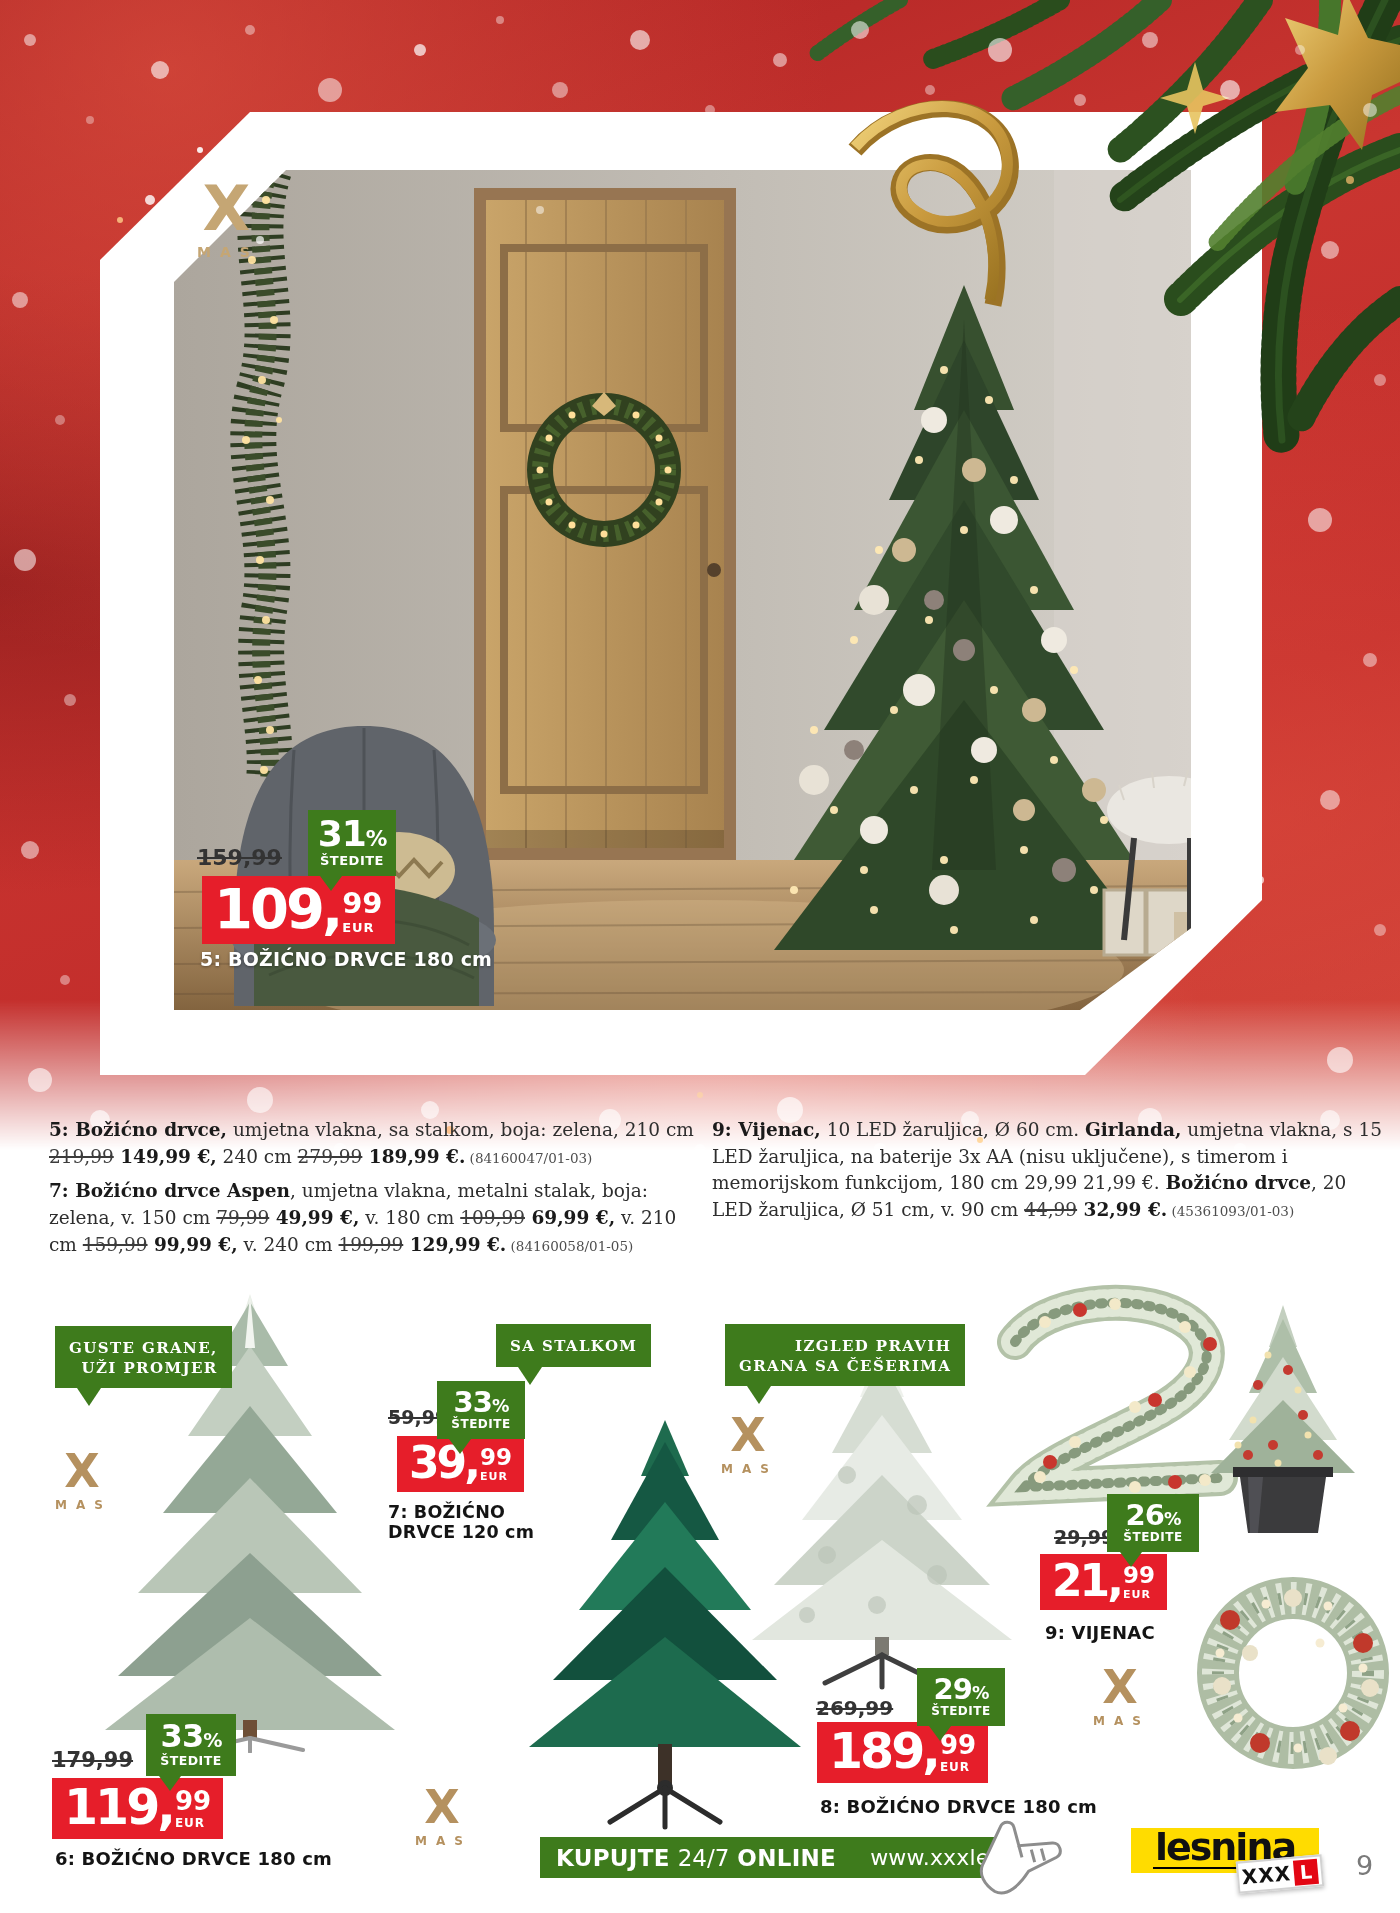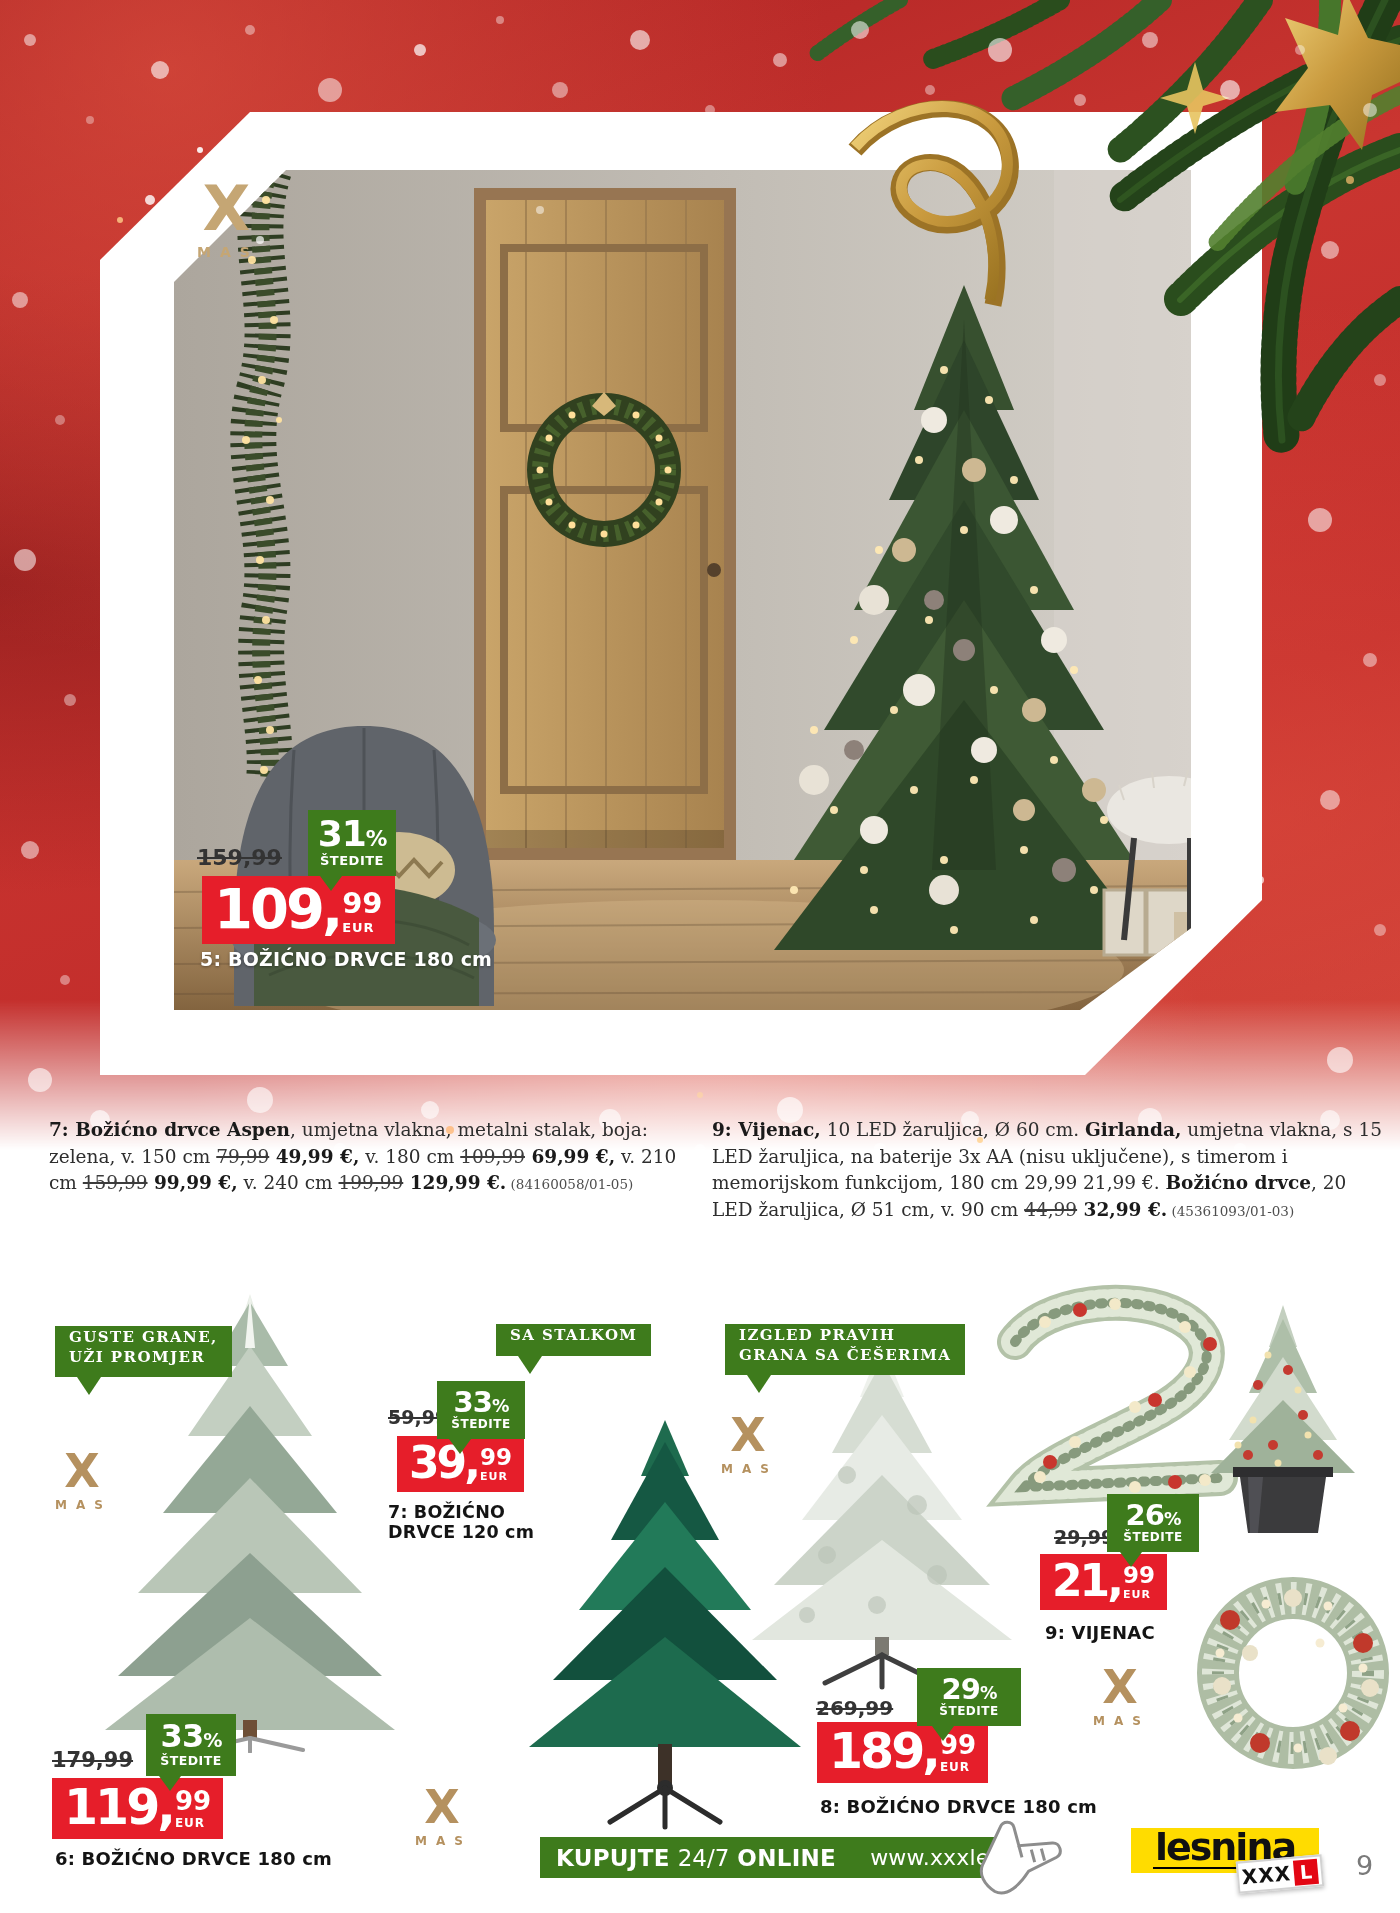--- a/index.html
+++ b/index.html
@@ -46,22 +46,22 @@
   .price-red .cur{font-weight:700;letter-spacing:1px;margin-top:3px;}
   .pb-lg .pct{font-size:36px;} .pb-lg .save{font-size:13px;}
   .pb-md .pct{font-size:32px;} .pb-md .save{font-size:12.5px;}
   .pb-sm .pct{font-size:29px;} .pb-sm .save{font-size:12px;}
   .pr-lg .int{font-size:56px;} .pr-lg .dec{font-size:29px;} .pr-lg .cur{font-size:13px;}
   .pr-md .int{font-size:49px;} .pr-md .dec{font-size:26px;} .pr-md .cur{font-size:12px;}
   .pr-sm .int{font-size:44px;} .pr-sm .dec{font-size:23px;} .pr-sm .cur{font-size:11px;}
   .caption{position:absolute;font-weight:700;color:#141414;font-size:18px;z-index:7;letter-spacing:.2px;}
   .caption-hero{color:#ffffff;font-size:19px;text-shadow:0 1px 3px rgba(0,0,0,.4);}
   
-  .flag{position:absolute;background:#3e7b1c;color:#fff;padding:2px 14px 10px;z-index:7;
-        font-family:"DejaVu Serif",serif;font-weight:700;font-size:15px;line-height:1.3;letter-spacing:1.4px;}
+  .flag{position:absolute;background:#3e7b1c;color:#fff;padding:13px 14px 10px;z-index:7;
+        font-family:"DejaVu Serif",serif;font-weight:700;font-size:15px;line-height:1.3;letter-spacing:1.4px;text-align:right;}
   .flag::after{content:"";position:absolute;top:100%;left:22px;
         border:12px solid transparent;border-top:18px solid #3e7b1c;}
   
   .desc{position:absolute;z-index:10;font-family:"DejaVu Serif",serif;font-size:18.5px;line-height:1.44;color:#2e2e2e;}
   .desc p{margin:0 0 8px 0;}
   .seg-b{font-weight:700;color:#1a1a1a;}
   .seg-s{text-decoration:line-through;text-decoration-thickness:1.5px;color:#3c3c3c;}
   .seg-c{font-size:13.5px;color:#4e4e4e;}
   
   .art{position:absolute;z-index:6;}
@@ -376,20 +376,21 @@
     <g>
       <circle cx="120" cy="220" r="3" fill="#ffcf8a" opacity=".8"></circle>
         <circle cx="450" cy="1130" r="4" fill="#ffb066" opacity=".7"></circle>
       <circle cx="980" cy="1140" r="3" fill="#ffcf8a" opacity=".8"></circle>
         <circle cx="1350" cy="180" r="4" fill="#ffc070" opacity=".7"></circle>
       <circle cx="700" cy="1095" r="3" fill="#ffd9a0" opacity=".6"></circle>
     </g>
   </svg>
 
   <div class="desc" style="left:49px;top:1117px;width:660px;">
+    <p><span class="seg-b">5: Božićno drvce,</span><span class="seg-n"> umjetna vlakna, sa stalkom, boja: zelena, 210 cm </span><span class="seg-s">219,99</span><span class="seg-b"> 149,99 €,</span><span class="seg-n"> 240 cm </span><span class="seg-s">279,99</span><span class="seg-b"> 189,99 €.</span><span class="seg-c"> (84160047/01-03)</span></p>
     <p><span class="seg-b">7: Božićno drvce Aspen</span><span class="seg-n">, umjetna vlakna, metalni stalak, boja: zelena, v. 150 cm </span><span class="seg-s">79,99</span><span class="seg-b"> 49,99 €,</span><span class="seg-n"> v. 180 cm </span><span class="seg-s">109,99</span><span class="seg-b"> 69,99 €,</span><span class="seg-n"> v. 210 cm </span><span class="seg-s">159,99</span><span class="seg-b"> 99,99 €,</span><span class="seg-n"> v. 240 cm </span><span class="seg-s">199,99</span><span class="seg-b"> 129,99 €.</span><span class="seg-c"> (84160058/01-05)</span></p>
   </div>
   <div class="desc" style="left:712px;top:1117px;width:678px;">
     <p><span class="seg-b">9: Vijenac,</span><span class="seg-n"> 10 LED žaruljica, Ø 60 cm. </span><span class="seg-b">Girlanda,</span><span class="seg-n"> umjetna vlakna, s 15 LED žaruljica, na baterije 3x AA (nisu uključene), s timerom i memorijskom funkcijom, 180 cm 29,99 21,99 €. </span><span class="seg-b">Božićno drvce</span><span class="seg-n">, 20 LED žaruljica, Ø 51 cm, v. 90 cm </span><span class="seg-s">44,99</span><span class="seg-b"> 32,99 €.</span><span class="seg-c"> (45361093/01-03)</span></p>
   </div>
 
   <div class="flag" style="left:55px;top:1326px;">
     <div>GUSTE GRANE,</div>
     <div>UŽI PROMJER</div>
   </div>
@@ -578,21 +579,21 @@
       <span class="dec">99</span>
       <span class="cur">EUR</span>
     </span>
   </div>
   <div class="caption" style="left:388px;top:1502px;font-size:17.5px;">
     <div>7: BOŽIĆNO</div>
     <div>DRVCE 120 cm</div>
   </div>
 
   <div class="price-old" style="left:816px;top:1696px;font-size:20px;">269,99</div>
-  <div class="badge-green pb-sm" style="left:917px;top:1668px;width:104px;height:58px;">
+  <div class="badge-green pb-sm" style="left:917px;top:1668px;width:88px;height:58px;">
     <div class="pct"><span>29</span><span class="sym">%</span></div>
     <div class="save">ŠTEDITE</div>
   </div>
   <div class="price-red pr-md" style="left:817px;top:1722px;">
     <span class="int">189,</span>
     <span class="sub">
       <span class="dec">99</span>
       <span class="cur">EUR</span>
     </span>
   </div>

